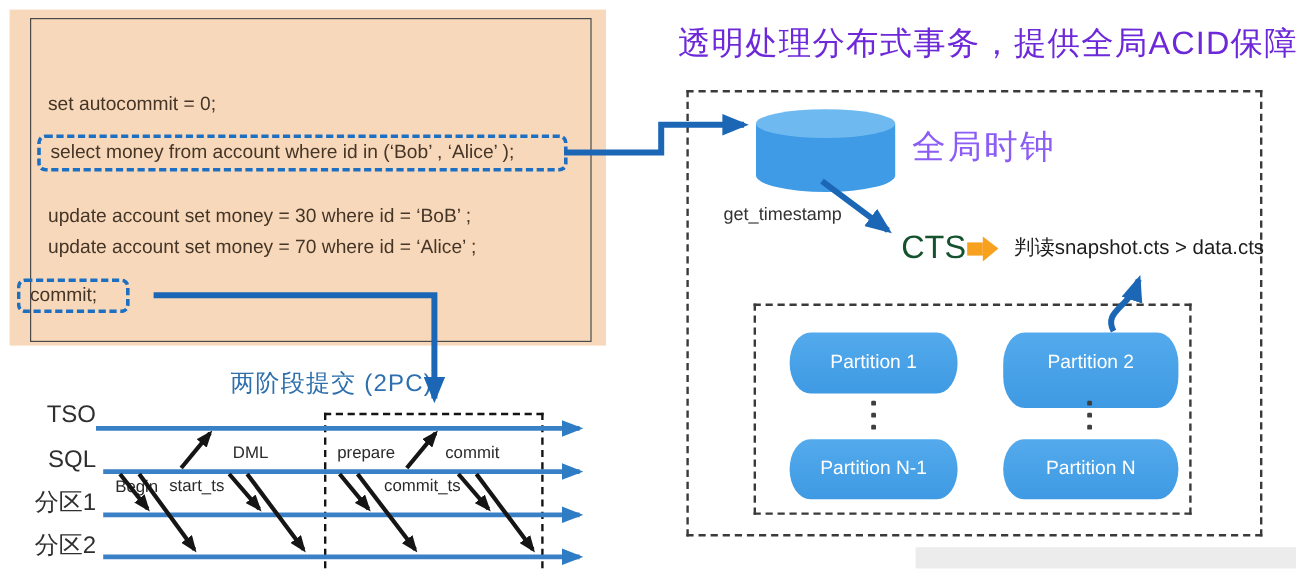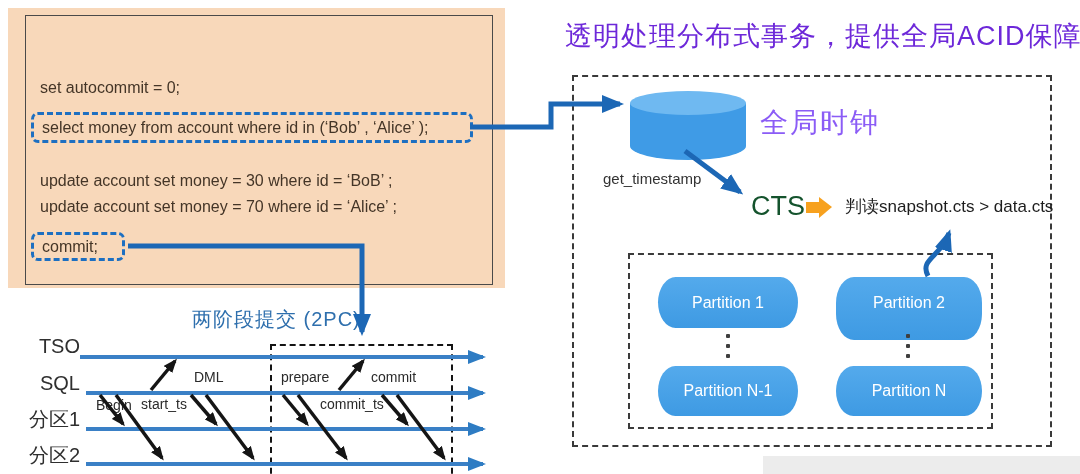--- a/index.html
+++ b/index.html
@@ -11,21 +11,21 @@
   .code-panel{position:absolute;left:8px;top:8px;width:497px;height:280px;background:#f8d8ba;}
   .code-inner{position:absolute;left:17px;top:7px;width:466px;height:268px;border:1.5px solid #4a4a4a;}
   .code-line{position:absolute;left:40px;color:#443527;font-size:16px;white-space:nowrap;}
   .cl-1{top:34px;font-size:17px;line-height:22px;}
   .cl-2{top:78px;line-height:20px;}
   .cl-4{top:142px;line-height:20px;margin-top:29px;}
   .cl-5{top:197px;line-height:20px;}
   .hl-box{position:absolute;border:3px dashed #1d6fc1;border-radius:7px;background:transparent;}
   .hl-select{left:31px;top:112px;width:436px;height:25px;}
   .hl-select .code-line{position:static;display:block;line-height:25px;margin-left:8px;}
-  .hl-commit{left:31px;top:232px;width:88px;height:23px;}
+  .hl-commit{left:14px;top:232px;width:88px;height:23px;}
   .hl-commit .code-line{position:static;display:block;line-height:23px;margin-left:8px;}
   
   .main-title{position:absolute;left:565px;top:18px;width:515px;text-align:center;
     color:#6d28d9;font-size:27px;letter-spacing:1px;white-space:nowrap;}
   
   .clock-panel{position:absolute;left:572px;top:75px;width:480px;height:372px;border:2px dashed #3a3a3a;box-sizing:border-box;}
   .cylinder{position:absolute;left:630px;top:91px;width:116px;height:69px;}
   .cyl-body{position:absolute;left:0;top:12px;width:100%;height:57px;background:#3f9be6;
     border-radius:0 0 58px 58px / 0 0 14px 14px;}
   .cyl-top{position:absolute;left:0;top:0;width:100%;height:24px;background:#6fb9f1;border-radius:50%;}

